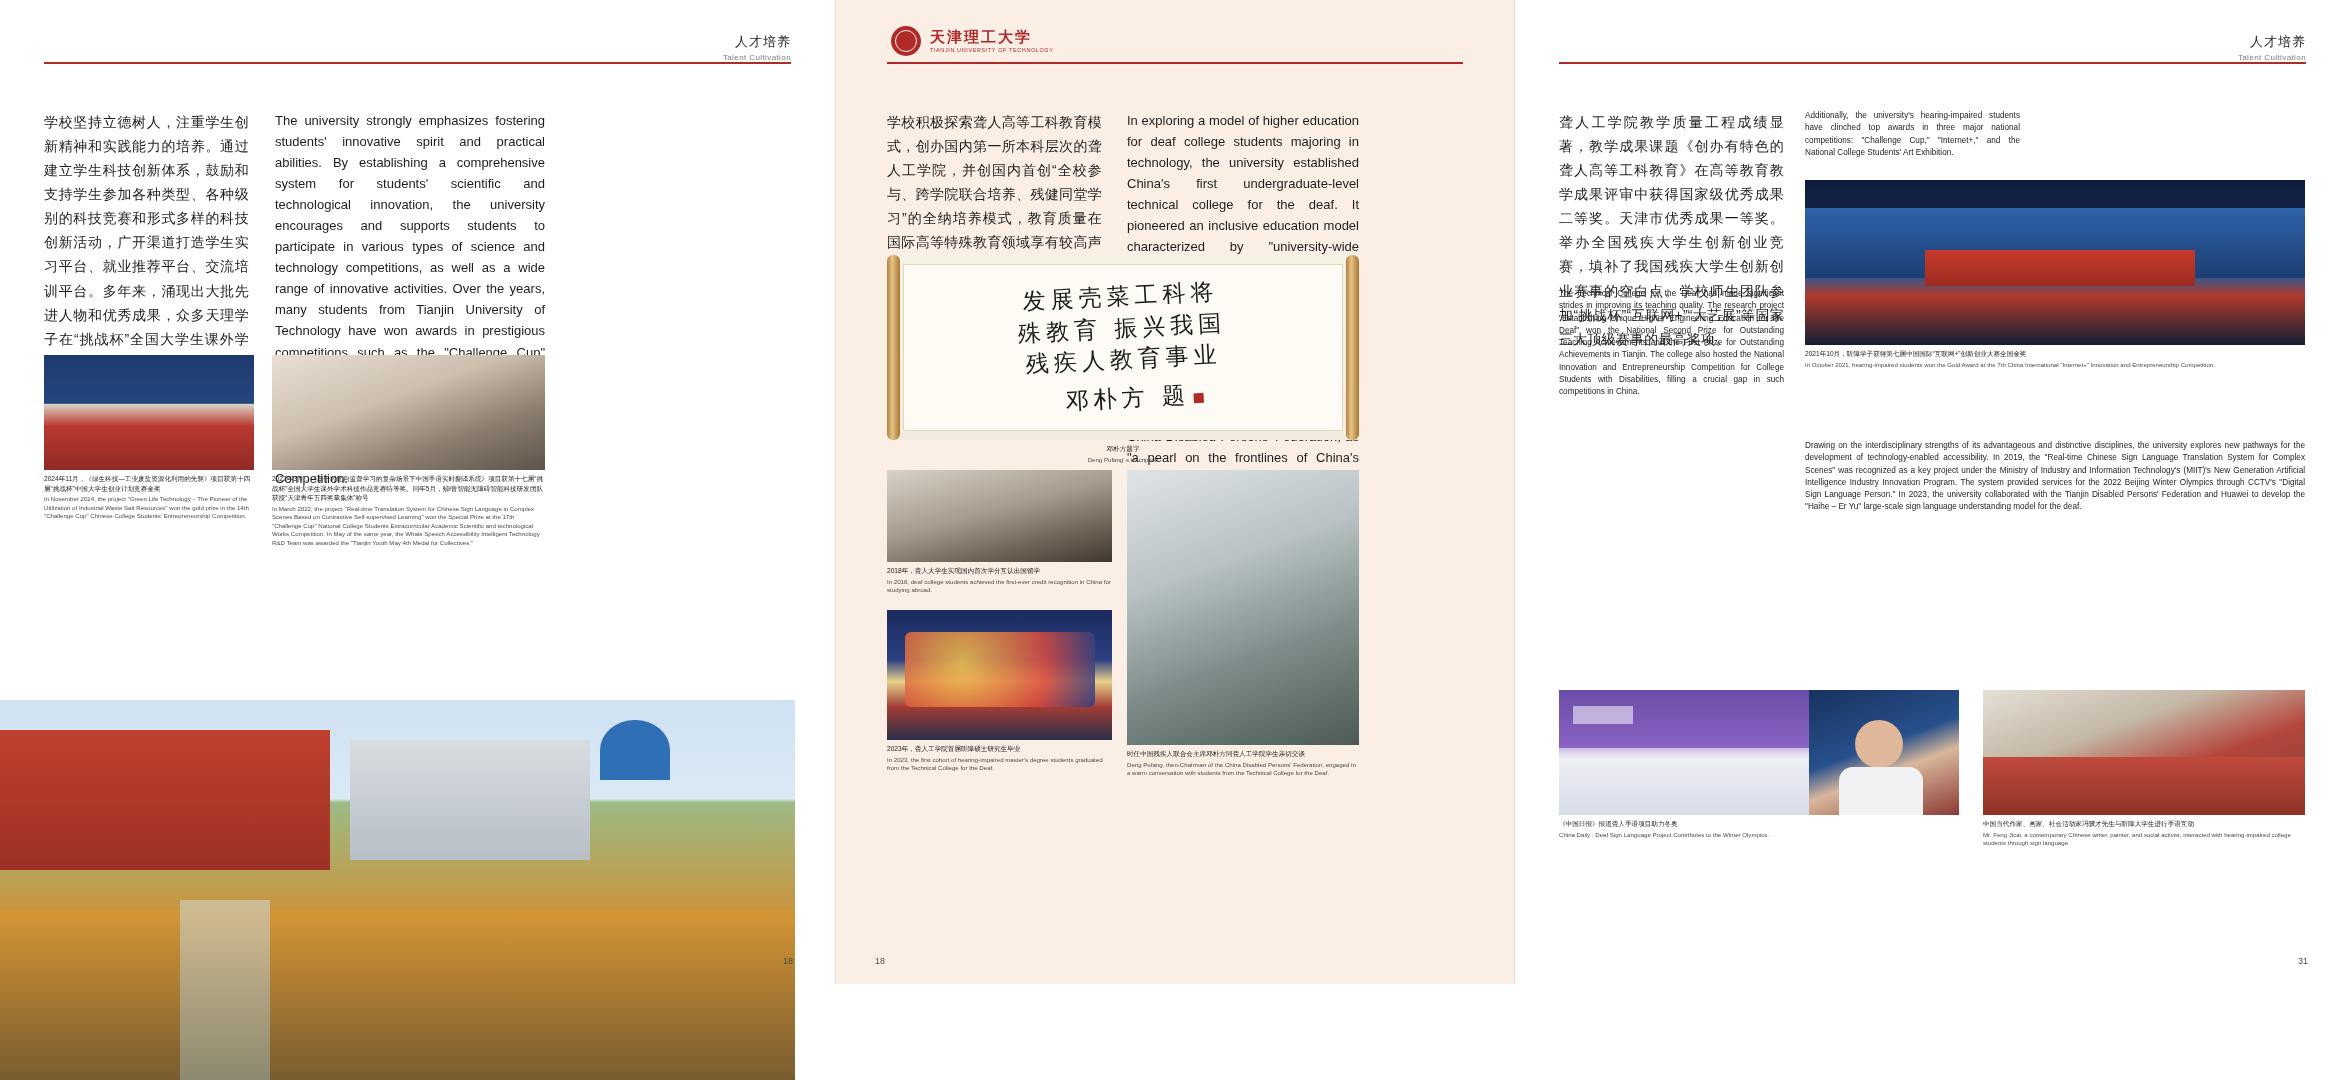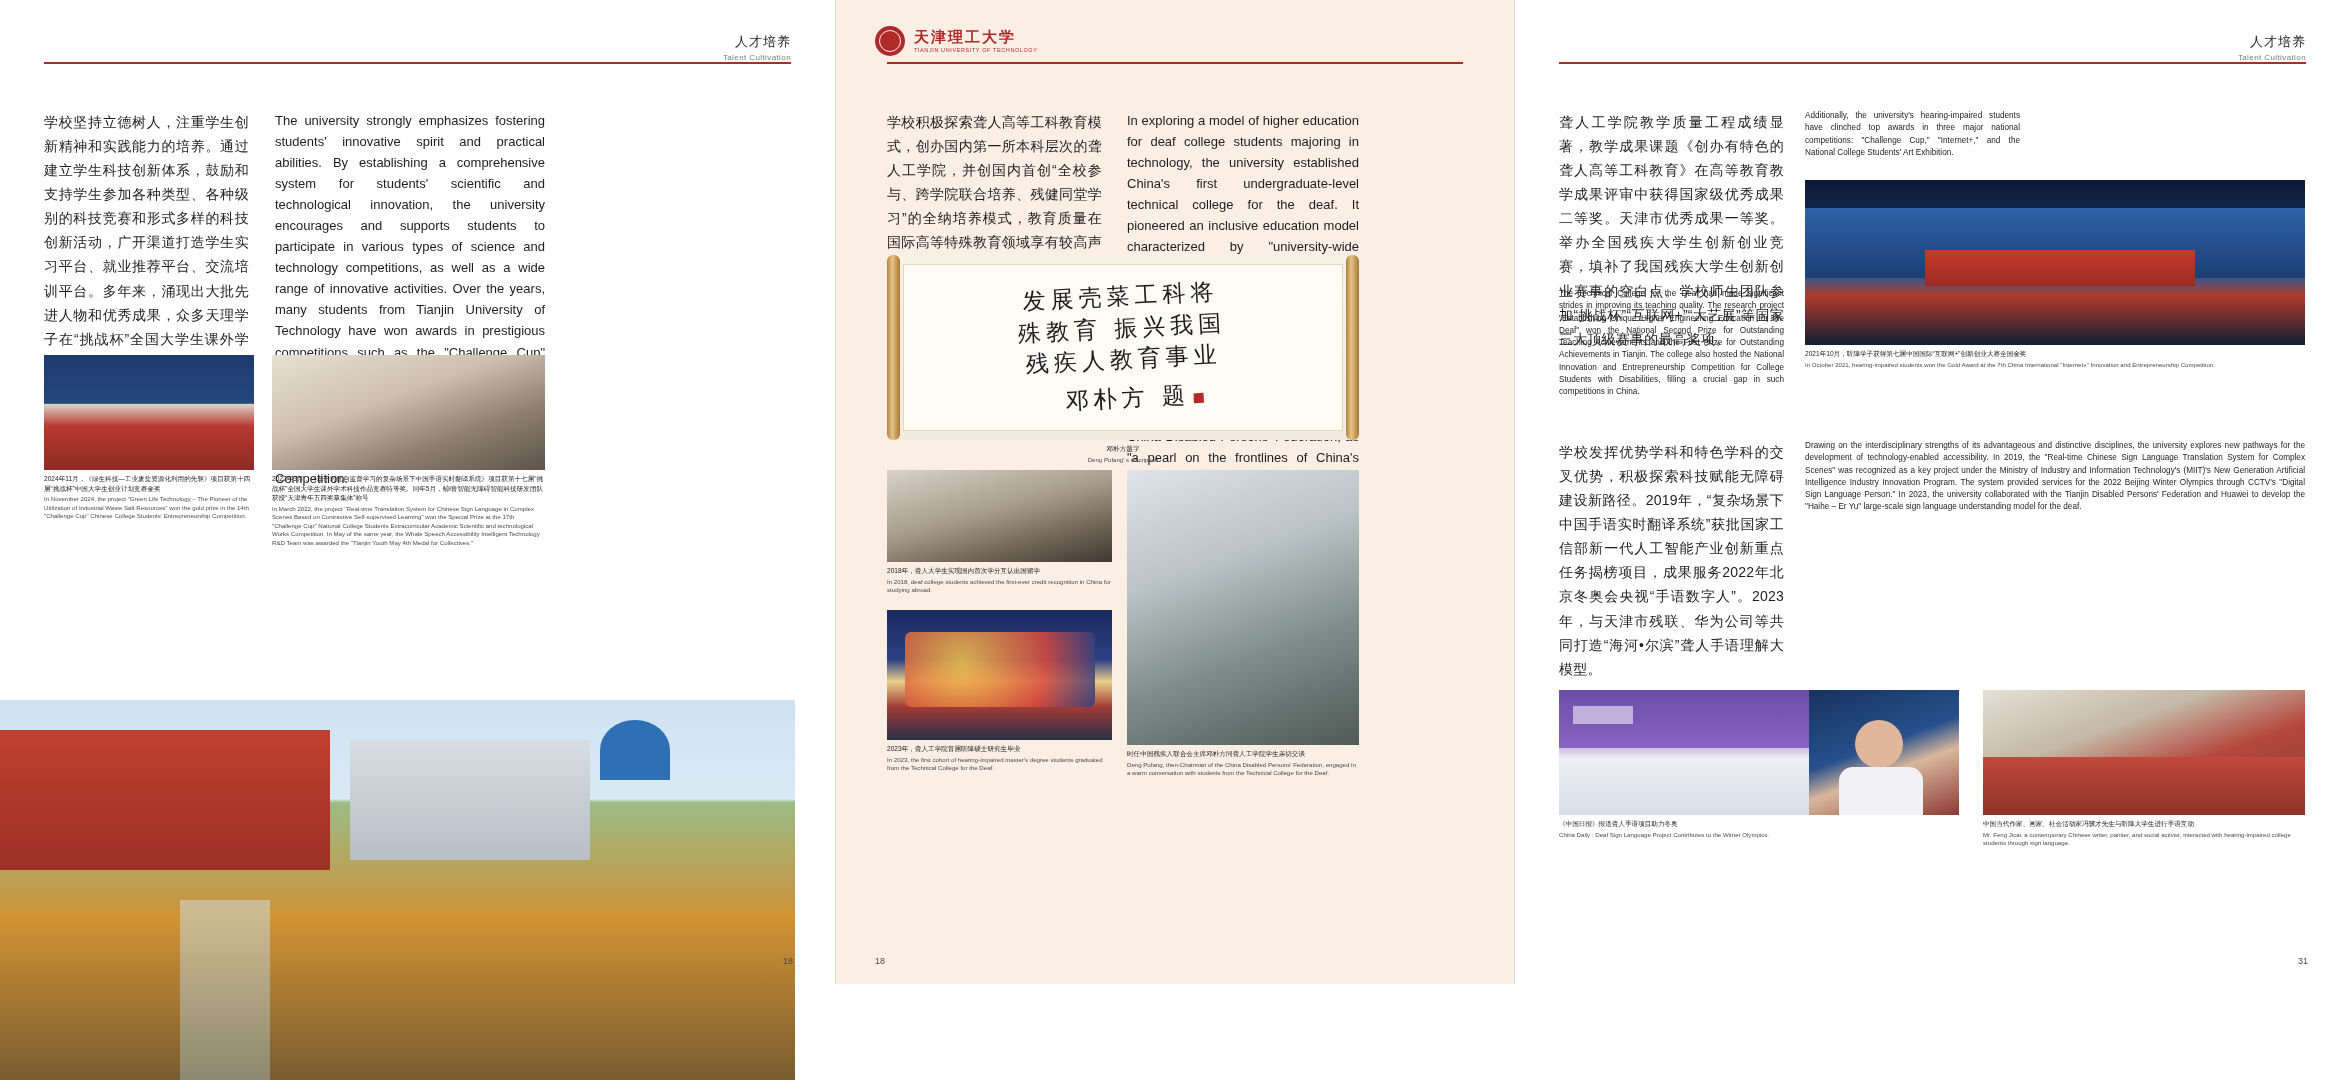--- a/index.html
+++ b/index.html
@@ -16,21 +16,21 @@
   .page-left{width:835px;background:#ffffff;}
   .page-mid{width:680px;background:#fbeee5;}
   .page-right{width:835px;background:#ffffff;}
 
   
   .hdr{position:absolute;top:34px;right:44px;text-align:right;}
   .hdr .cn{font-size:13px;color:#222;letter-spacing:1px;line-height:1.3;}
   .hdr .en{font-size:8px;color:#7a7a7a;letter-spacing:.4px;margin-top:2px;}
   .hdr-rule{position:absolute;left:44px;right:44px;top:62px;height:2px;background:#b02a2a;}
 
-  .logo-wrap{position:absolute;top:26px;left:40px;display:flex;align-items:center;gap:9px;}
+  .logo-wrap{position:absolute;top:26px;left:56px;display:flex;align-items:center;gap:9px;}
   .logo-seal{width:30px;height:30px;border-radius:50%;background:#b02a2a;position:relative;flex:none;}
   .logo-seal::after{content:"";position:absolute;inset:4px;border:1px solid #fbeee5;border-radius:50%;}
   .logo-txt .l1{font-size:15px;color:#b02a2a;font-weight:bold;letter-spacing:2px;line-height:1.1;}
   .logo-txt .l2{font-size:5.5px;color:#b02a2a;letter-spacing:.6px;margin-top:2px;}
 
   
   .col{position:absolute;}
   .cn-body{font-size:14px;line-height:1.72;color:#1d1d1d;text-align:justify;letter-spacing:.2px;}
   .en-body{font-size:13px;line-height:1.62;color:#1d1d1d;text-align:justify;}
   .en-body.small{font-size:8.2px;line-height:1.5;}
@@ -191,21 +191,20 @@
 
     <div class="col" style="left:290px;top:180px;width:500px;">
       <div class="ph p-night" style="height:165px;">
         <div style="position:absolute;left:0;right:0;top:28px;height:70px;background:linear-gradient(180deg,#2f62a8,#1b3f74);"></div>
         <div style="position:absolute;left:120px;top:70px;width:270px;height:36px;background:linear-gradient(180deg,#c73a2c,#9b2a20);"></div>
       </div>
       <div class="cap-cn">2021年10月，听障学子获得第七届中国国际“互联网+”创新创业大赛全国金奖</div>
       <div class="cap-en">In October 2021, hearing-impaired students won the Gold Award at the 7th China International "Internet+" Innovation and Entrepreneurship Competition.</div>
     </div>
 
-    <div class="col cn-body" style="left:44px;top:440px;width:225px;">学校发挥优势学科和特色学科的交叉优势，积极探索科技赋能无障碍建设新路径。2019年，“复杂场景下中国手语实时翻译系统”获批国家工信部新一代人工智能产业创新重点任务揭榜项目，成果服务2022年北京冬奥会央视“手语数字人”。2023年，与天津市残联、华为公司等共同打造“海河•尔滨”聋人手语理解大模型。</div>
     <div class="col en-body small" style="left:290px;top:440px;width:500px;">Drawing on the interdisciplinary strengths of its advantageous and distinctive disciplines, the university explores new pathways for the development of technology-enabled accessibility. In 2019, the "Real-time Chinese Sign Language Translation System for Complex Scenes" was recognized as a key project under the Ministry of Industry and Information Technology's (MIIT)'s New Generation Artificial Intelligence Industry Innovation Program. The system provided services for the 2022 Beijing Winter Olympics through CCTV's "Digital Sign Language Person." In 2023, the university collaborated with the Tianjin Disabled Persons' Federation and Huawei to develop the "Haihe – Er Yu" large-scale sign language understanding model for the deaf.</div>
 
     <div class="col" style="left:44px;top:690px;width:400px;">
       <div style="display:flex;gap:0;">
         <div class="ph p-rink" style="width:250px;height:125px;">
           <div style="position:absolute;left:0;right:0;top:0;height:58px;background:linear-gradient(180deg,#6a4ea8,#8a63c4);"></div>
           <div style="position:absolute;left:14px;top:16px;width:60px;height:18px;background:#e8e2f2;opacity:.65;"></div>
         </div>
         <div class="ph p-anchor" style="width:150px;height:125px;">
           <div style="position:absolute;left:46px;top:30px;width:48px;height:48px;border-radius:50%;background:#e0b79b;"></div>

